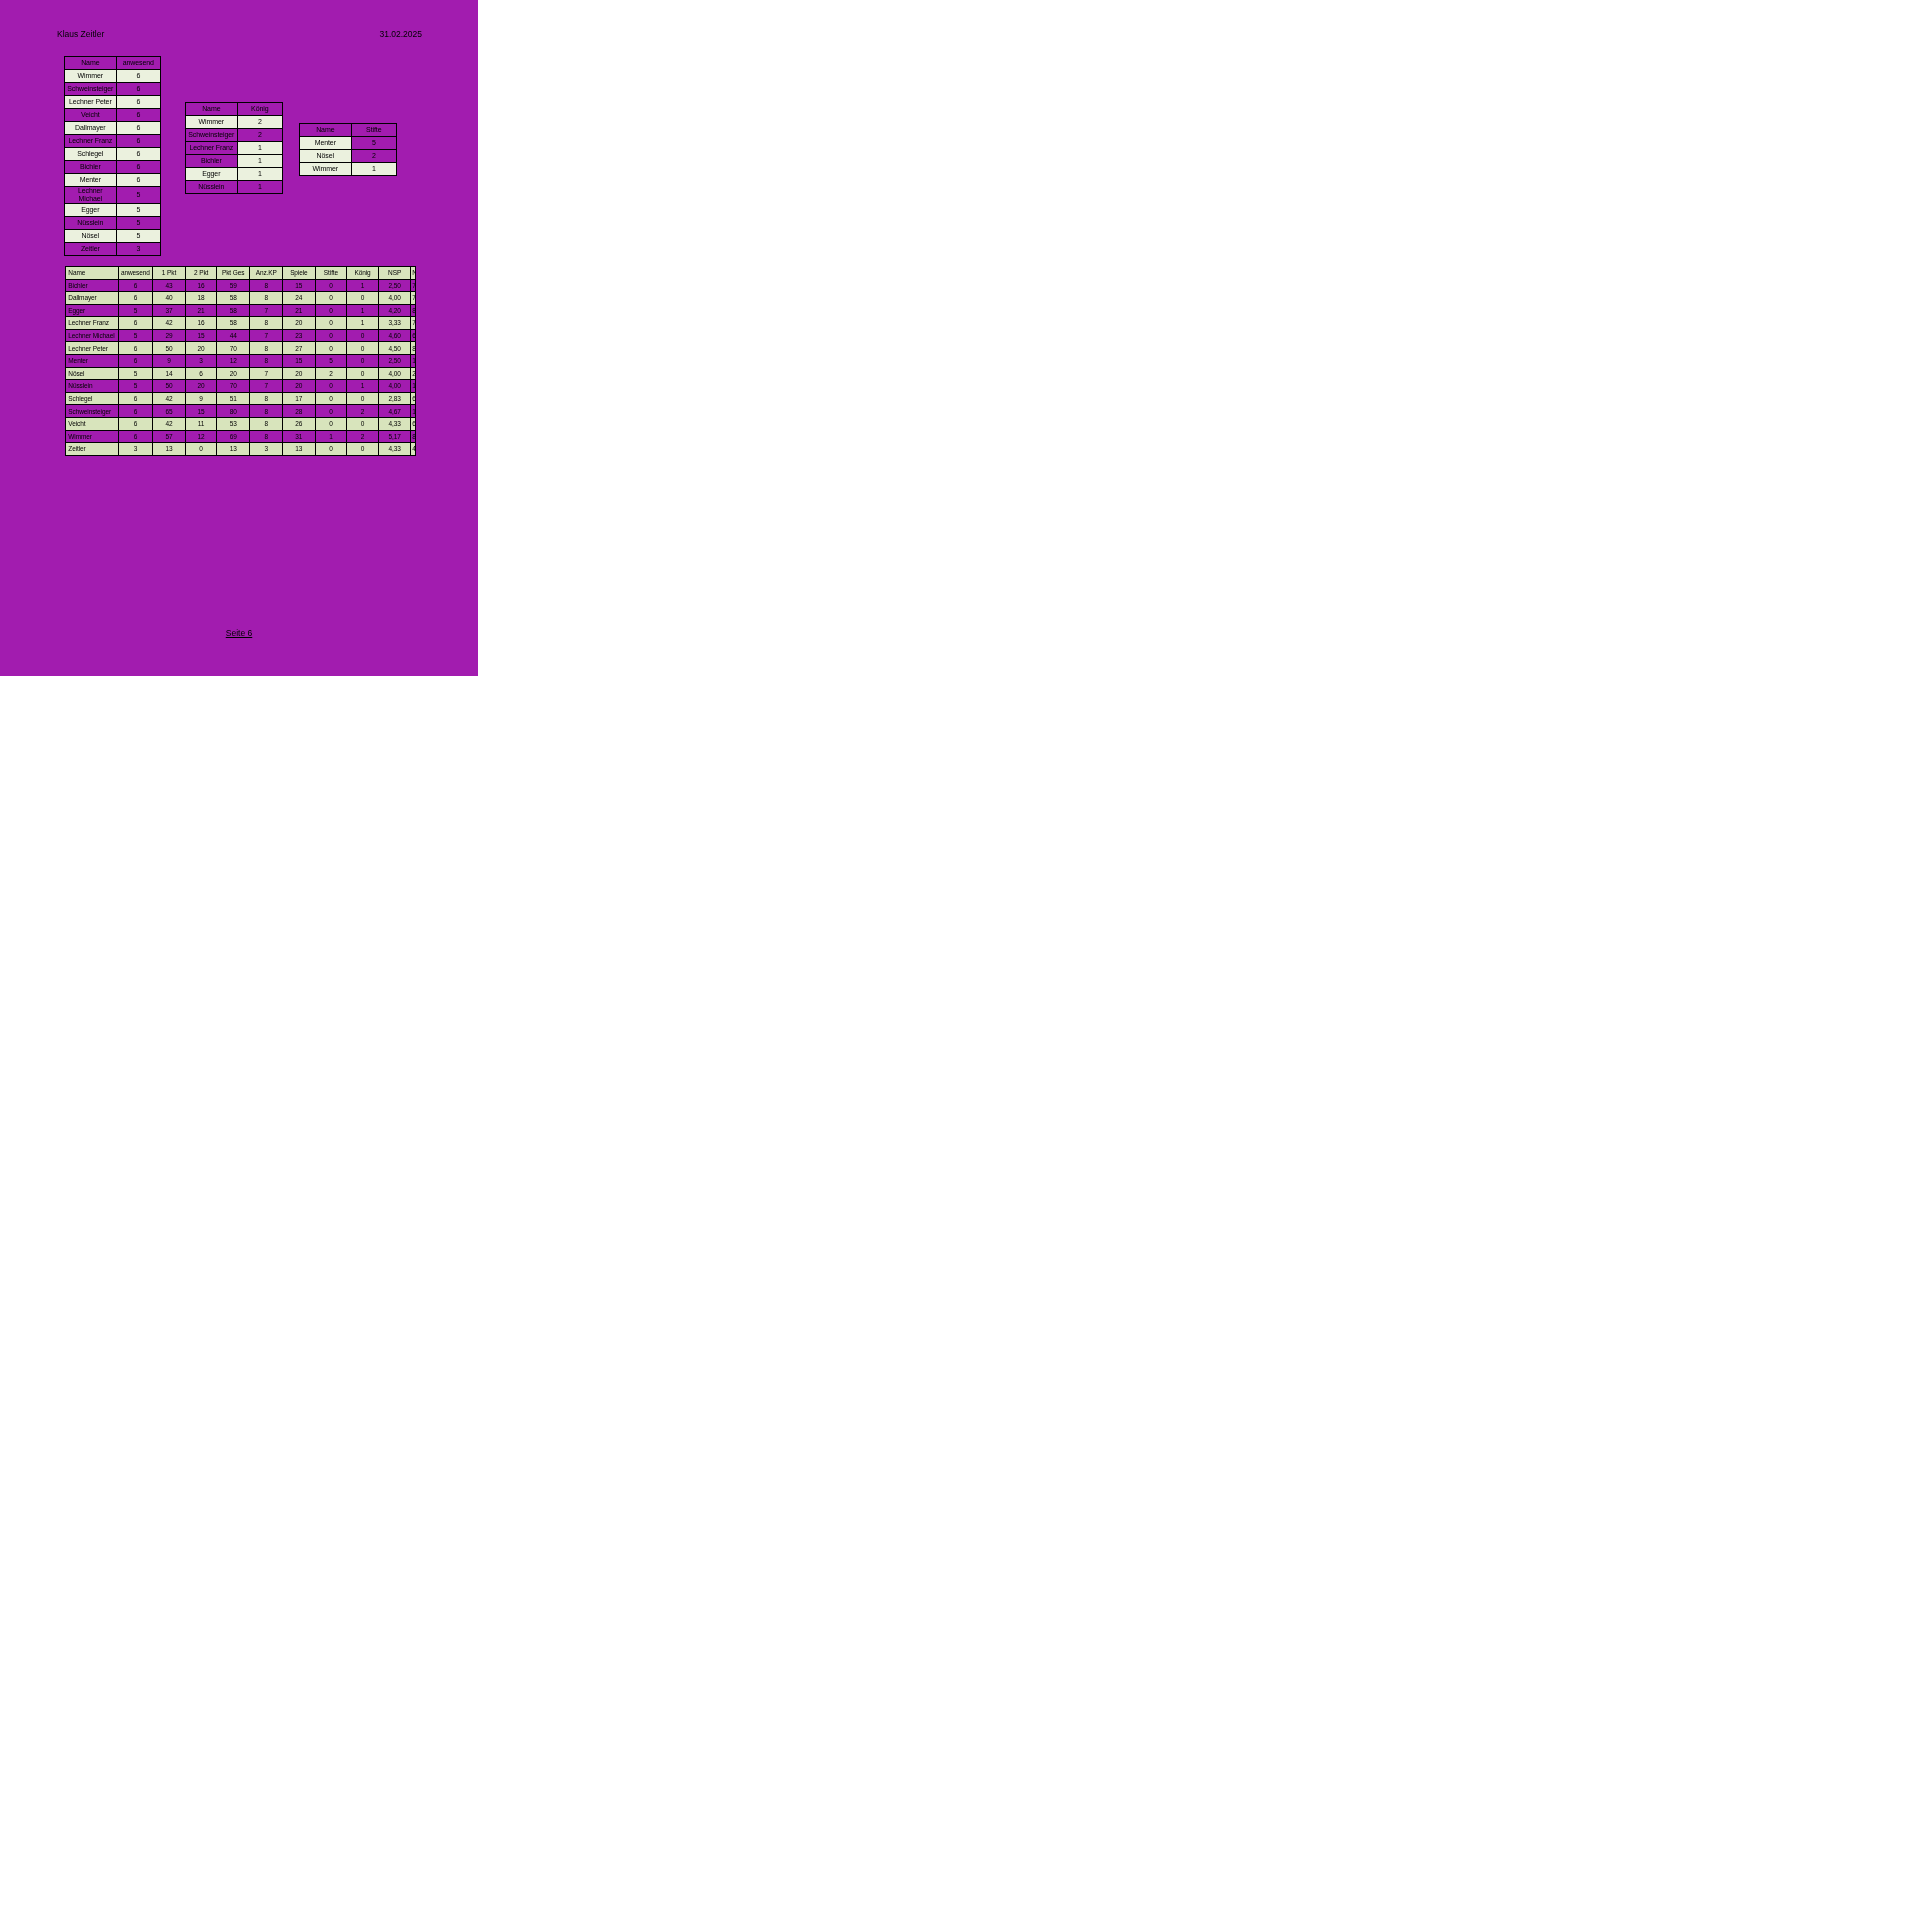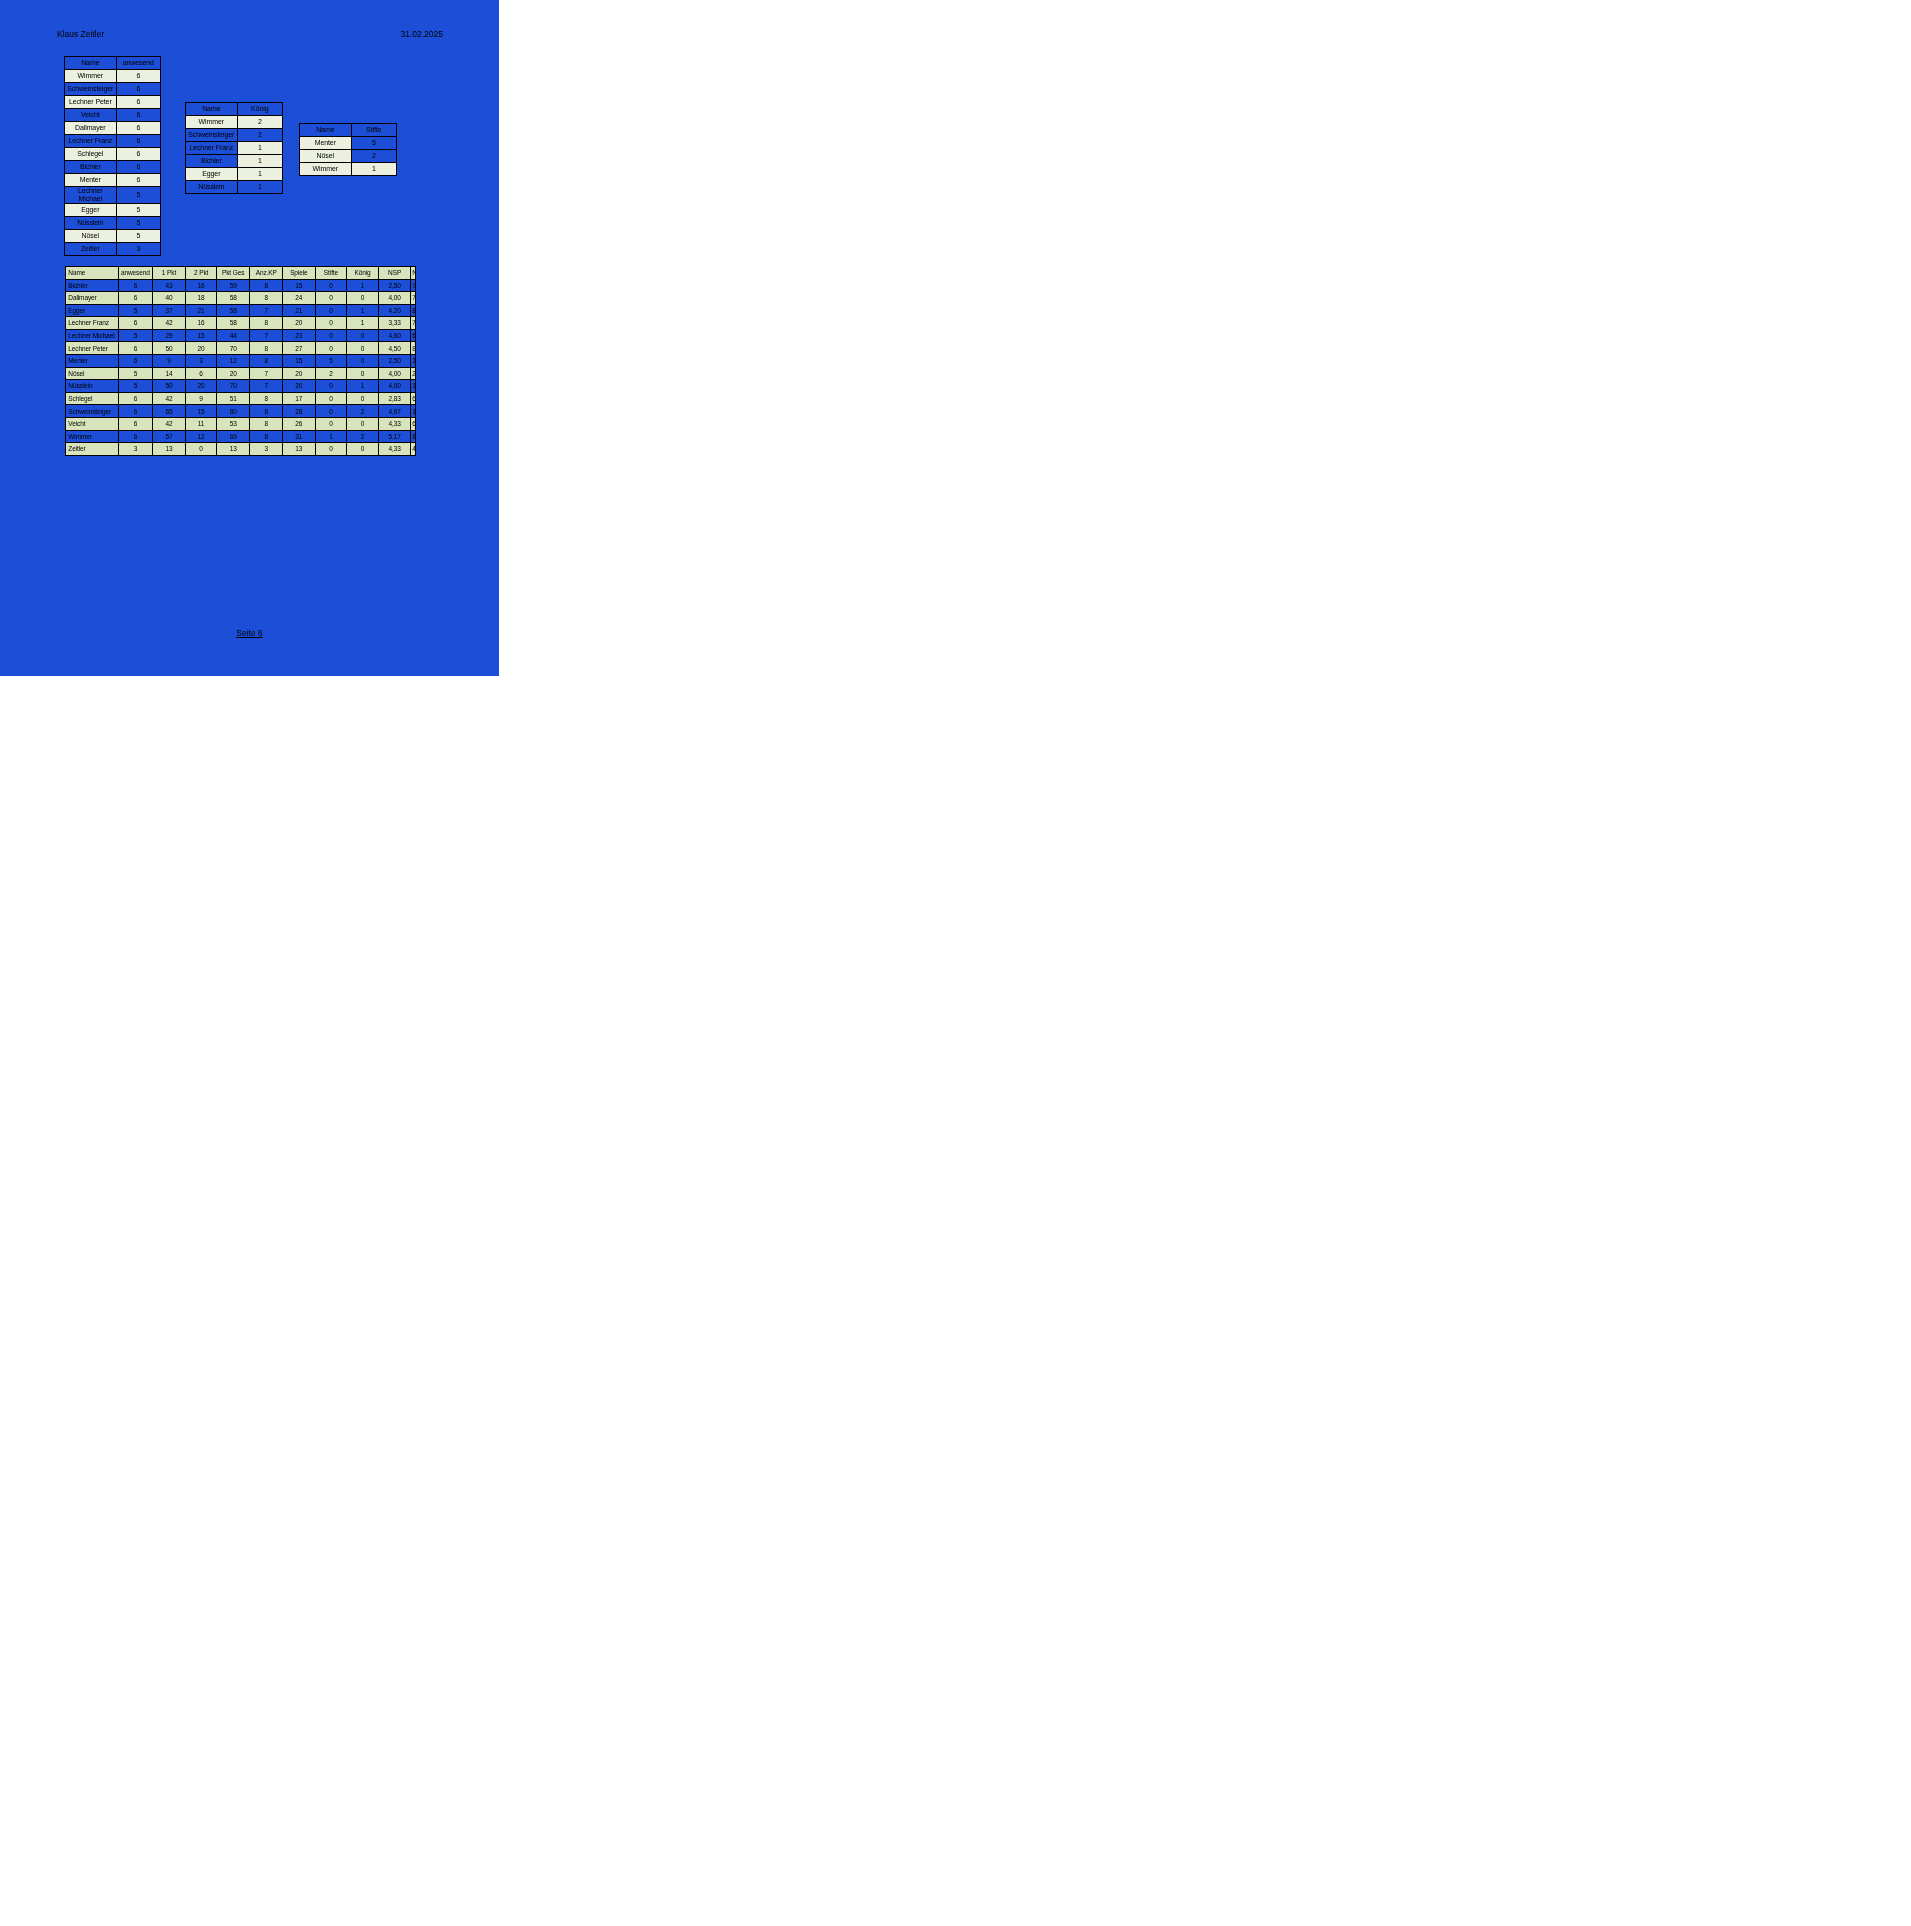--- a/index.html
+++ b/index.html
@@ -4,25 +4,24 @@
 <style>
   :root{
     --green-light:#EBF1DE;
     --green-dark:#D8E4BC;
     --ink:#000000;
   }
   html,body{margin:0;padding:0;background:#ffffff;}
   .page{
     position:relative;
     width:478px;height:676px;
-    background:#1d4ed8;
+    background:#a21caf;
     font-family:"Liberation Sans", sans-serif;
     color:var(--ink);
     overflow:hidden;
-    padding-left:21px;
   }
   .hdr{position:absolute;font-size:8.5px;line-height:9.2px;white-space:nowrap;}
   .hdr-left{left:57px;top:30px;}
   .hdr-right{right:56px;top:30px;}
   .footer{
     position:absolute;left:0;right:0;top:628px;
     text-align:center;font-size:8.5px;text-decoration:underline;
   }
   table.tbl{
     position:absolute;

